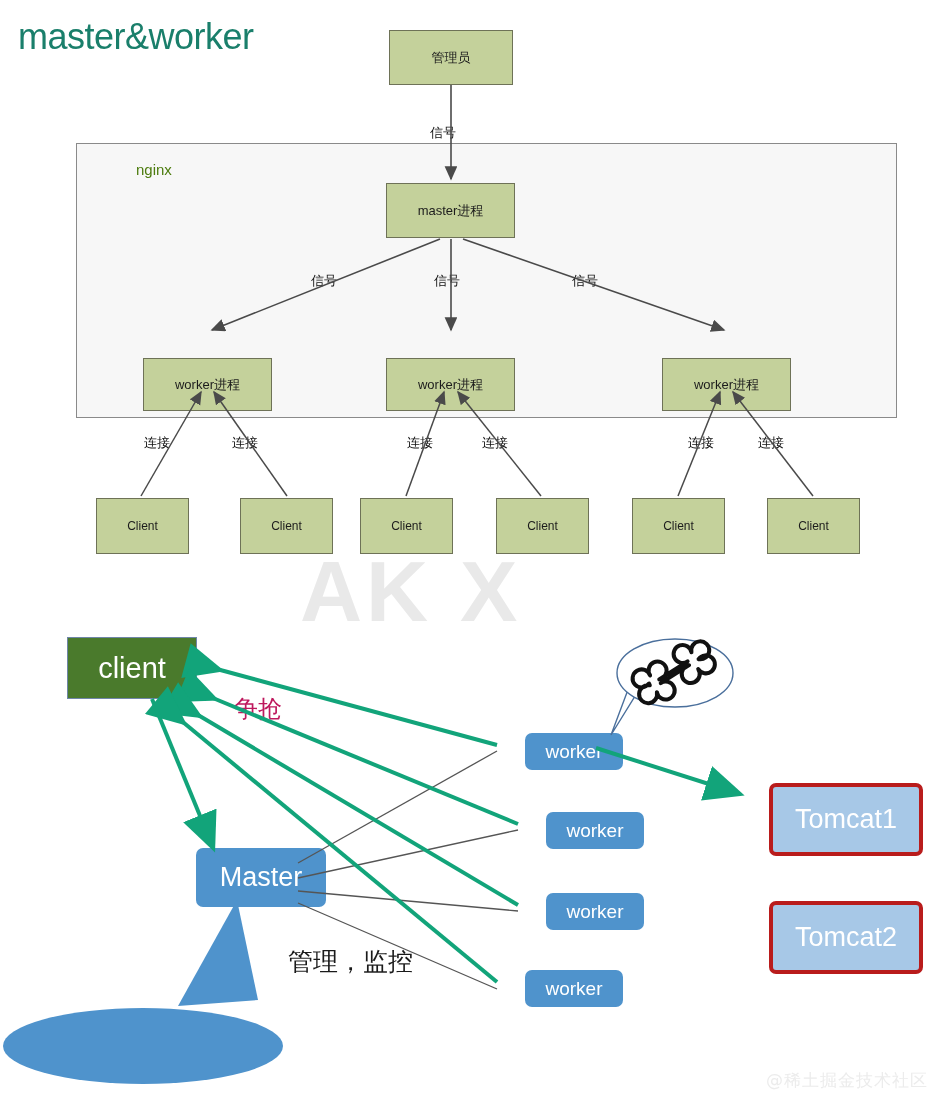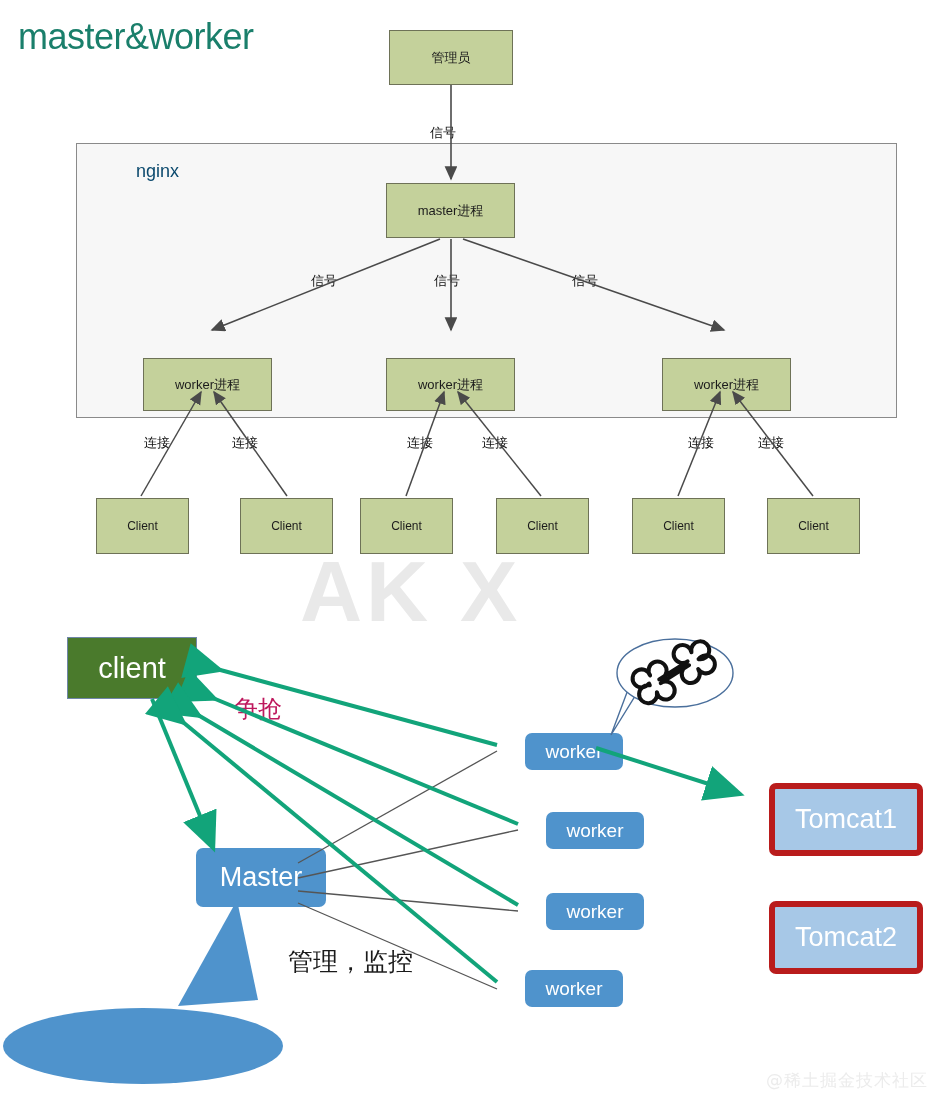--- a/index.html
+++ b/index.html
@@ -29,21 +29,21 @@
     font-family:"Liberation Sans",sans-serif;
   }
 
   
   .nginx-box{
     position:absolute;left:76px;top:143px;width:821px;height:275px;
     background:#f7f7f7;border:1px solid #8a8a8a;box-sizing:border-box;
   }
   .nginx-label{
     position:absolute;left:136px;top:161px;
-    font-size:18px;color:#0c4a6e;font-family:"Liberation Sans",sans-serif;
+    font-size:15px;color:#4d7c0f;font-family:"Liberation Sans",sans-serif;
   }
   .gbox{
     position:absolute;background:#c4d19b;border:1px solid #6e7257;
     box-sizing:border-box;display:flex;align-items:center;justify-content:center;
     color:#1c1c1c;font-family:"Liberation Sans",sans-serif;
   }
   .gbox.admin{left:389px;top:30px;width:124px;height:55px;font-size:13px;}
   .gbox.master{left:386px;top:183px;width:129px;height:55px;font-size:13px;}
   .gbox.worker{width:129px;height:53px;font-size:13px;top:334px;margin-top:24px;}
   .gbox.w1{left:143px;}
@@ -72,21 +72,21 @@
     color:#ffffff;font-family:"Liberation Sans",sans-serif;
     box-sizing:border-box;
     margin-left:28px;
   }
   .bbox.worker-b{width:98px;height:37px;font-size:19px;}
   .wb1{left:497px;top:733px;}
   .wb2{left:518px;top:812px;}
   .wb3{left:518px;top:893px;}
   .wb4{left:497px;top:970px;}
   .bbox.master-b{left:168px;top:848px;width:130px;height:59px;font-size:27px;}
-  .bbox.tomcat{width:154px;height:73px;font-size:27px;background:#a7c8e7;border:6px solid #b91c1c;}
+  .bbox.tomcat{width:154px;height:73px;font-size:27px;background:#a7c8e7;border:4px solid #b91c1c;}
   .tc1{left:741px;top:783px;}
   .tc2{left:741px;top:901px;}
 
   .lbl-zhengqiang{
     position:absolute;left:234px;top:693px;font-size:24px;color:#be185d;
     font-family:"Liberation Sans",sans-serif;font-weight:400;
   }
   .lbl-guanli{
     position:absolute;left:288px;top:945px;font-size:25px;color:#1a1a1a;
     font-family:"Liberation Sans",sans-serif;

